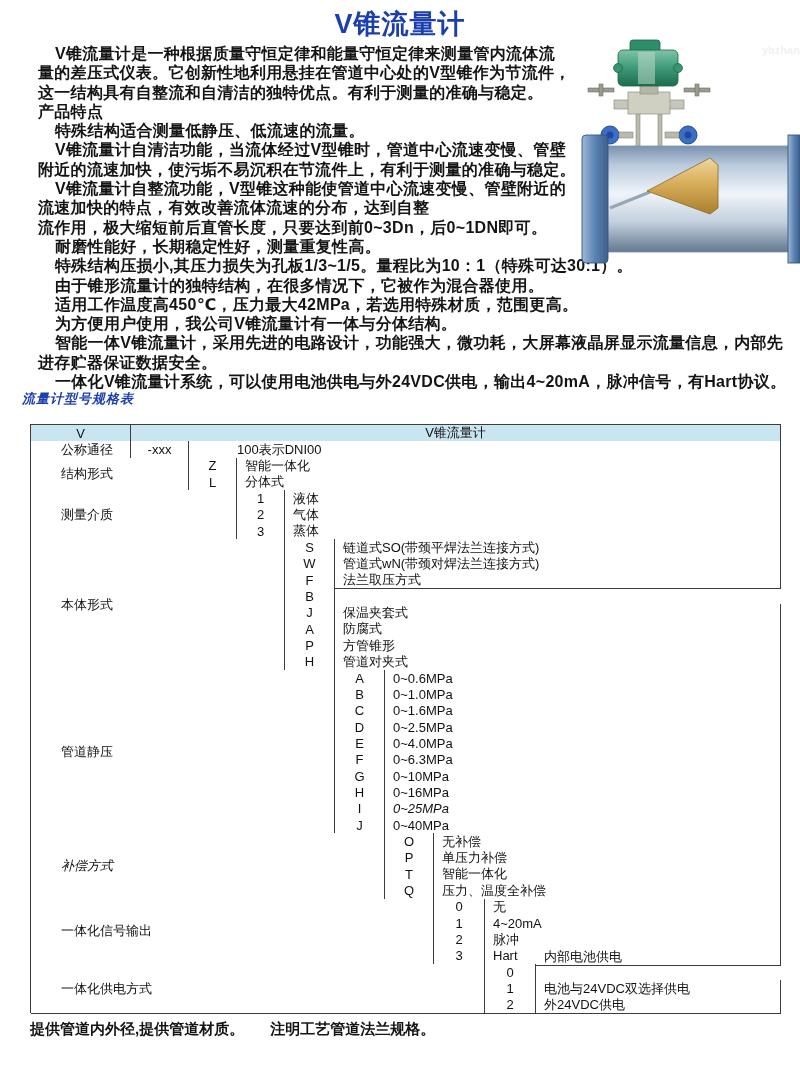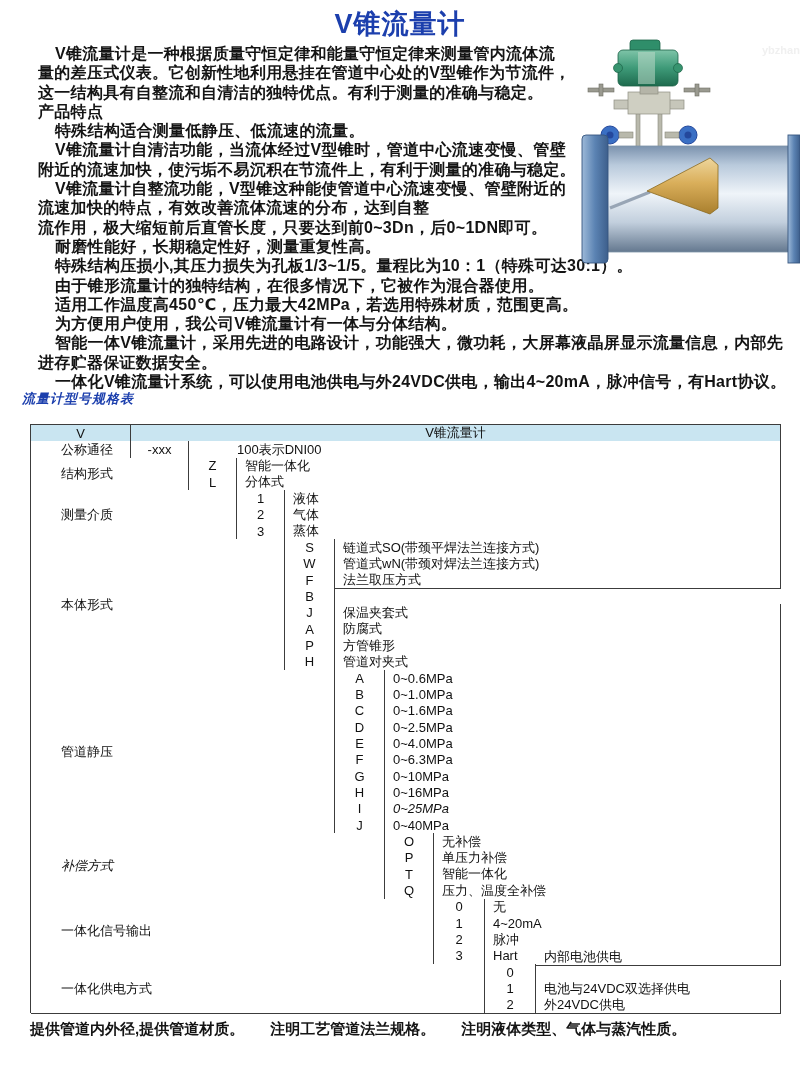--- a/index.html
+++ b/index.html
@@ -232,16 +232,15 @@
       <div class="cell desc" style="left: 505px; top: 524px; width: 245px; height: 17.33px; padding-left: 8px;">内部电池供电</div>
       <div class="cell code" style="left: 454px; top: 555.33px; width: 51px; height: 17.33px;">1</div>
       <div class="cell desc" style="left: 505px; top: 555.33px; width: 245px; height: 17.33px; padding-left: 8px;">电池与24VDC双选择供电</div>
       <div class="cell code" style="left: 454px; top: 571.67px; width: 51px; height: 17.33px;">2</div>
       <div class="cell desc" style="left: 505px; top: 571.67px; width: 245px; height: 17.33px; padding-left: 8px;">外24VDC供电</div>
     </div>
 
   <div id="footnotes">
       <div class="fnote">提供管道内外径,提供管道材质。</div>
       <div class="fnote">注明工艺管道法兰规格。</div>
-      <div class="fnote">注明液体类型、气体与蒸汽性质。</div>
     </div>
 
 </div>
 
 </body></html>

